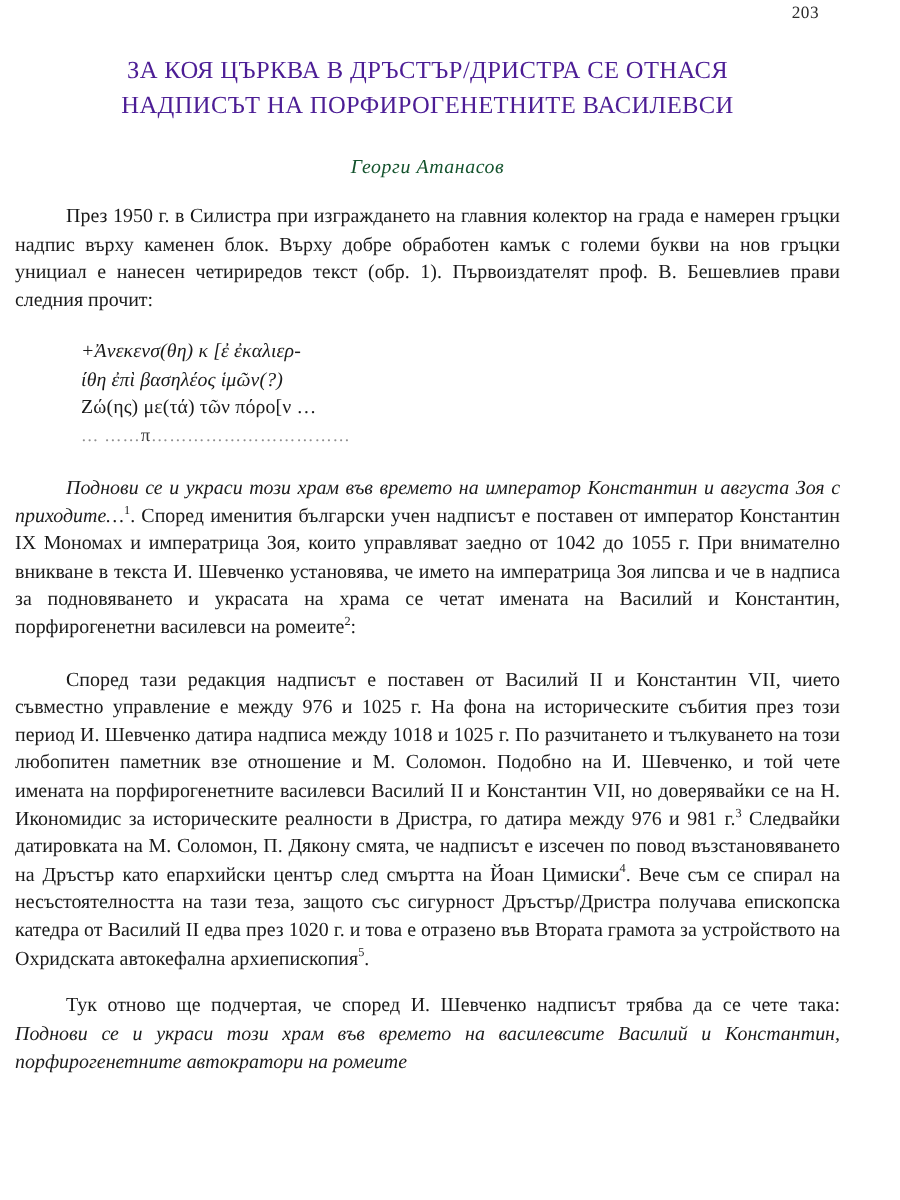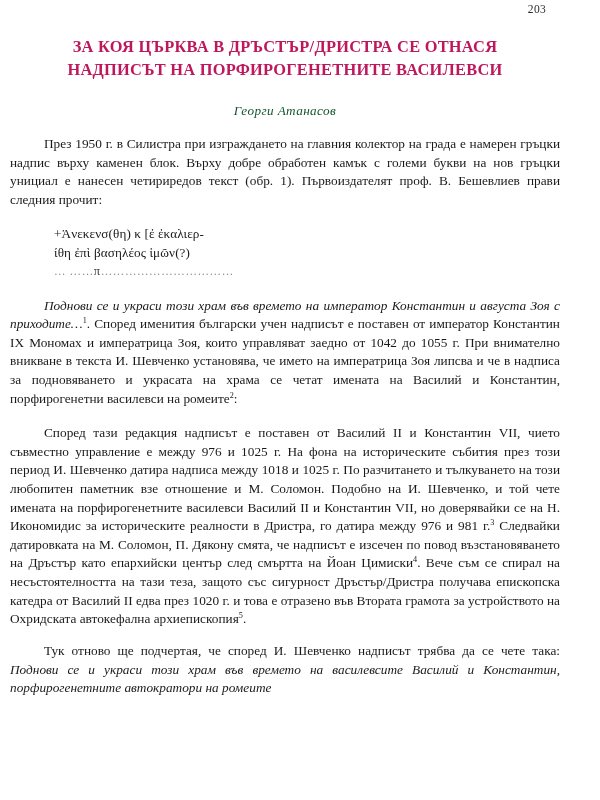--- a/index.html
+++ b/index.html
@@ -39,25 +39,25 @@
     letter-spacing: 0.3px;
     color: #2b2b2b;
   }
 
   
   .title-block {
     margin-top: 10px;
     text-align: center;
   }
   .title-line {
-    font-weight: bold;
+    font-weight: normal;
     font-size: 16.4px;
     line-height: 23px;
     letter-spacing: 0.25px;
-    color: #be185d;
+    color: #4c1d95;
     white-space: nowrap;
   }
 
   
   .byline {
     margin-top: 22px;
     text-align: center;
     font-style: italic;
     font-size: 13.2px;
     letter-spacing: 0.4px;
@@ -102,21 +102,21 @@
   .dotline {
     color: #8d8d8d;
     letter-spacing: 0.6px;
     font-size: 11.5px;
     white-space: nowrap;
   }
   .dotline .pi {
     color: #3a3a3a;
     font-size: 12.5px;
   }
-  .gk-ital { }
+  .gk-ital { font-style: italic; }
 </style>
 </head>
 <body>
 
 <div class="page">
 
   <div class="folio-row">
     <span class="folio">203</span>
   </div>
 
@@ -125,20 +125,21 @@
     <div class="title-line">НАДПИСЪТ НА ПОРФИРОГЕНЕТНИТЕ  ВАСИЛЕВСИ</div>
   </div>
 
   <div class="byline">Георги Атанасов</div>
 
   <p class="para">През 1950 г. в Силистра при изграждането на главния колектор на града е намерен гръцки надпис върху каменен блок. Върху добре обработен камък с големи букви на нов гръцки унициал е нанесен четириредов текст (обр. 1). Първоиздателят проф. В. Бешевлиев прави следния прочит:</p>
 
   <div class="inscription greek-a">
     <div class="vline gk-ital">+Ἀνεκενσ(θη) κ [ἐ ἐκαλιερ-</div>
     <div class="vline gk-ital">ίθη ἐπὶ βασηλέος ἱμῶν(?)</div>
+    <div class="vline">Ζώ(ης) με(τά) τῶν πόρο[ν …</div>
     <div class="dotline"><span>… ……</span><span class="pi">π</span><span>……………………………</span></div>
   </div>
 
   <p class="para"><i>Поднови се и украси този храм във времето на император Константин и августа Зоя с приходите…</i><sup>1</sup><span>. Според именития български учен надписът е поставен от император Константин IX Мономах и императрица Зоя, които управляват заедно от 1042 до 1055 г. При внимателно вникване в текста И. Шевченко установява, че името на императрица Зоя липсва и че в надписа за подновяването и украсата на храма се четат имената на Василий и Константин, порфирогенетни василевси на ромеите</span><sup>2</sup><span>:</span></p>
 
 
   <p class="para tight"><span>Според тази редакция надписът е поставен от Василий II и Константин VII, чието съвместно управление е между 976 и 1025 г. На фона на историческите събития през този период И. Шевченко датира надписа между 1018 и 1025 г. По разчитането и тълкуването на този любопитен паметник взе отношение и М. Соломон. Подобно на И. Шевченко, и той чете имената на порфирогенетните василевси Василий II и Константин VII, но доверявайки се на Н. Икономидис за историческите реалности в Дристра, го датира между 976 и 981 г.</span><sup>3</sup><span> Следвайки датировката на М. Соломон, П. Дякону смята, че надписът е изсечен по повод възстановяването на Дръстър като епархийски център след смъртта на Йоан Цимиски</span><sup>4</sup><span>. Вече съм се спирал на несъстоятелността на тази теза, защото със сигурност Дръстър/Дристра получава епископска катедра от Василий II едва през 1020 г. и това е отразено във Втората грамота за устройството на Охридската автокефална архиепископия</span><sup>5</sup><span>.</span></p>
 
   <p class="para" style="margin-top:0;"><span>Тук отново ще подчертая, че според И. Шевченко надписът трябва да се чете така: </span><i>Поднови се и украси този храм във времето на василевсите Василий и Константин, порфирогенетните автократори на ромеите</i></p>
 

